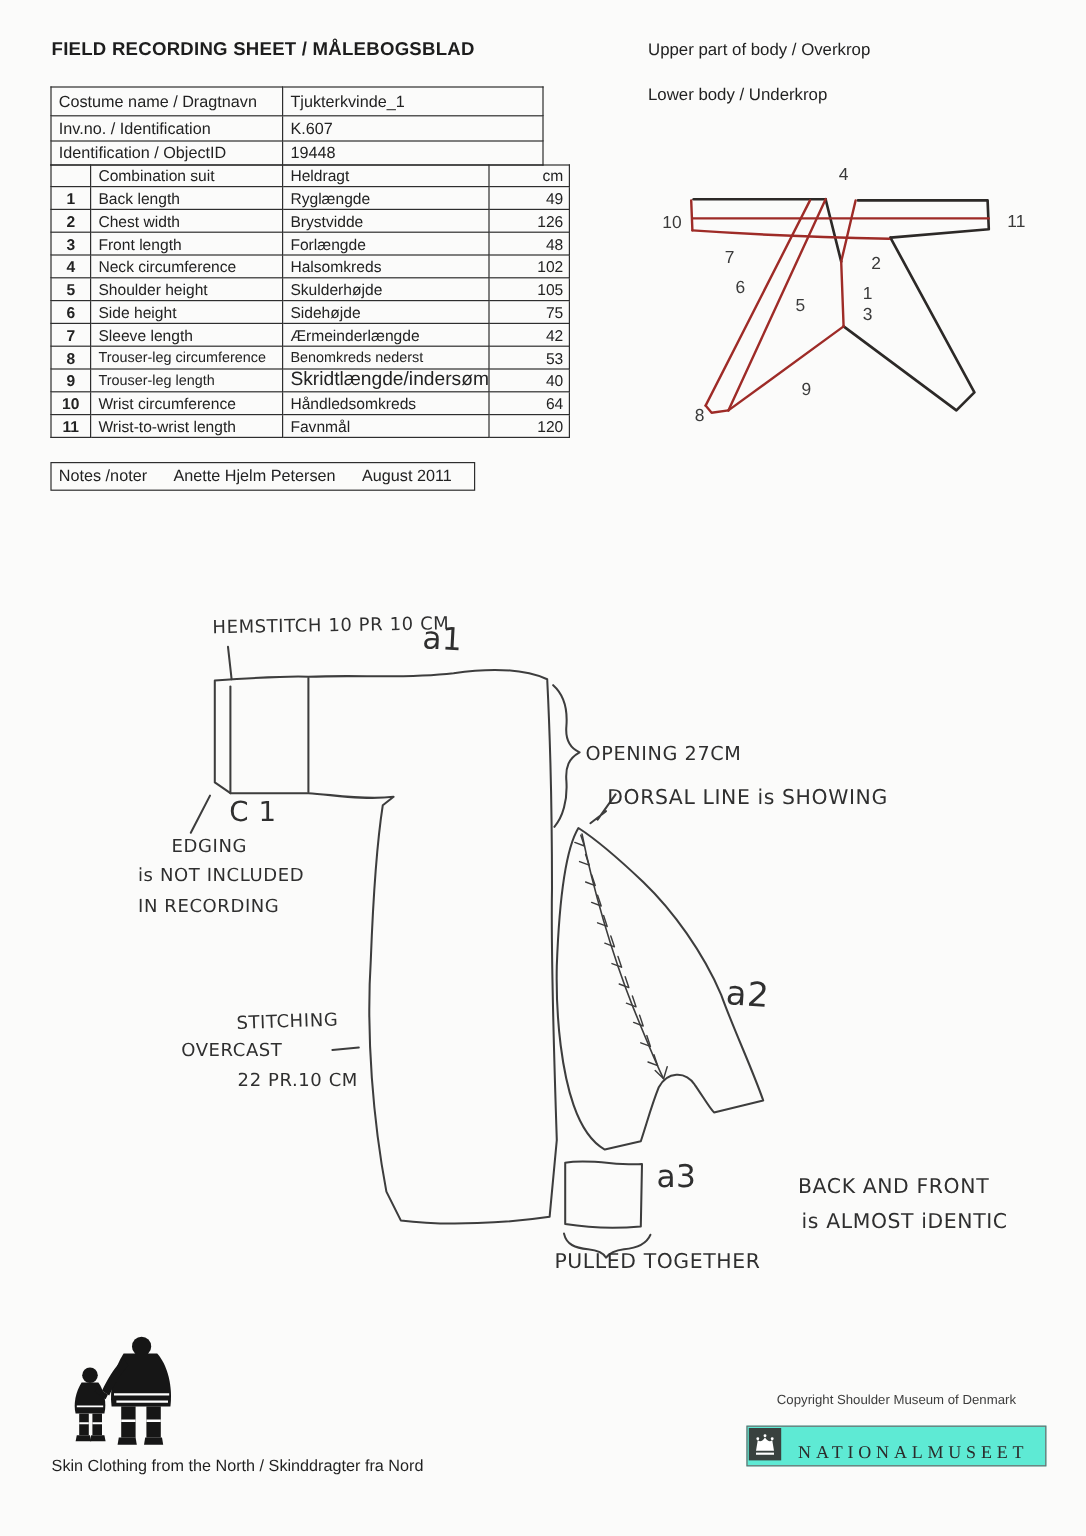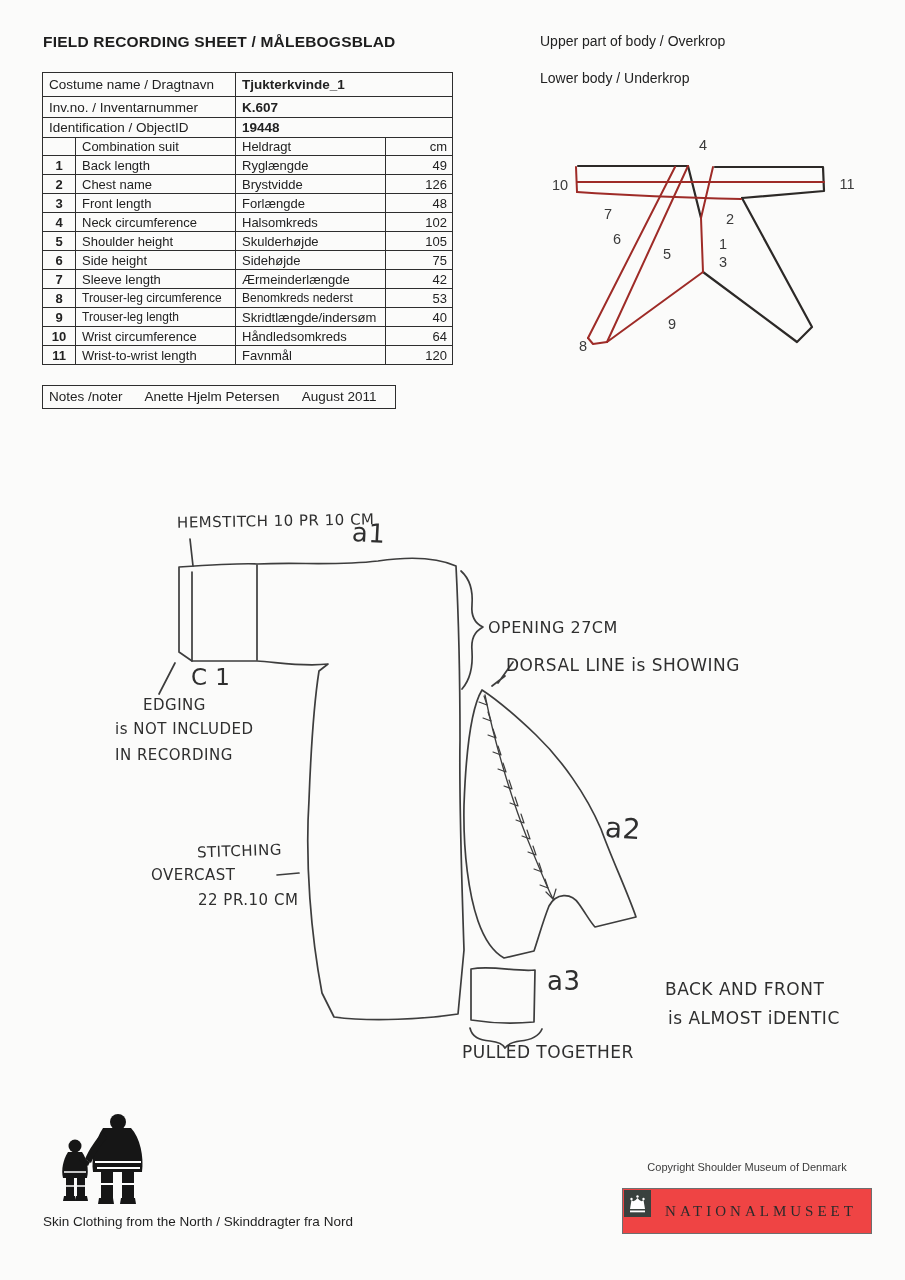--- a/index.html
+++ b/index.html
@@ -7,43 +7,43 @@
        font-family:"Liberation Sans",sans-serif;color:#222;overflow:hidden;}
   .abs{position:absolute;}
   .title{left:43px;top:33px;font-size:15.5px;font-weight:bold;letter-spacing:.2px;color:#1d1d1d;}
   .bodylabel{left:540px;width:322px;font-size:14px;color:#222;}
   .upper{top:33px;} .lower{top:70px;}
 
   
   table{border-collapse:collapse;table-layout:fixed;}
   .info-table{left:42px;top:72px;}
   .info-table td{border:1px solid #2e2e2e;font-size:13.5px;padding:0 12px 0 6px;vertical-align:middle;margin-left:32px;}
-  .info-table .val{font-weight:bold;}
+  .info-table .val{font-weight:normal;}
   .meas-table{left:42px;top:137px;}
   .meas-table td{border:1px solid #2e2e2e;font-size:13px;padding:0 0 0 6px;vertical-align:middle;overflow:hidden;white-space:nowrap;}
   .meas-table td.num{font-weight:bold;text-align:center;padding:0;}
   .meas-table td.cm{text-align:right;padding:0 5px 0 0;}
-  .meas-table td.da9{font-size:13px;}
+  .meas-table td.da9{font-size:16px;}
   .notes-box{left:42px;top:385px;width:346px;height:22px;border:1px solid #2e2e2e;
              font-size:13.5px;line-height:22px;padding-left:6px;white-space:nowrap;}
   .notes-box span{margin-right:22px;}
 
   
   .hand{font-family:"DejaVu Sans",sans-serif;color:#2f2f2f;white-space:nowrap;letter-spacing:.5px;}
   svg{display:block;}
   .sk{stroke:#3d3d3d;stroke-width:1.7;fill:none;stroke-linecap:round;stroke-linejoin:round;}
   .skthin{stroke:#3d3d3d;stroke-width:1.2;fill:none;stroke-linecap:round;}
   .dg-black{stroke:#2c2927;stroke-width:2.2;fill:none;stroke-linecap:round;stroke-linejoin:round;}
   .dg-red{stroke:#9e2b27;stroke-width:2;fill:none;stroke-linecap:round;stroke-linejoin:round;}
   .dg-num{font-family:"Liberation Sans",sans-serif;font-size:14.5px;fill:#3a3a3a;text-anchor:middle;}
 
   
   .tagline{left:43px;top:1214px;font-size:13.5px;color:#1f1f1f;}
   .copyright{left:622px;top:1161px;width:250px;text-align:center;font-size:11px;color:#3c3c3c;}
-  .museum-box{left:622px;top:1188px;width:250px;height:46px;border:1px solid #6e6e6e;background:#ef4444;box-sizing:border-box;padding-left:28px;}
+  .museum-box{left:622px;top:1188px;width:250px;height:34px;border:1px solid #6e6e6e;background:#5eead4;box-sizing:border-box;padding-left:28px;}
   .crown-tile{position:absolute;left:1px;top:1px;width:27px;height:27px;background:#39413e;}
   .museum-name{position:absolute;left:32px;right:4px;top:0;height:44px;line-height:44px;text-align:center;
                font-family:"Liberation Serif",serif;font-size:15px;letter-spacing:4px;color:#2b2b2b;}
   .logo-fill{fill:#161616;}
 </style>
 </head>
 <body>
 
 <div class="abs title">FIELD RECORDING SHEET / MÅLEBOGSBLAD</div>
 <div class="abs bodylabel upper">Upper part of body / Overkrop</div>
@@ -53,21 +53,21 @@
   <colgroup>
       <col style="width:193px">
       <col style="width:217px">
     </colgroup>
   <tbody>
       <tr style="height:24px">
     <td>Costume name / Dragtnavn</td>
     <td class="val">Tjukterkvinde_1</td>
   </tr>
   <tr style="height:21px">
-    <td>Inv.no. / Inventarnummer</td>
+    <td>Inv.no. / Identification</td>
     <td class="val">K.607</td>
   </tr>
   <tr style="height:20px">
     <td>Identification / ObjectID</td>
     <td class="val">19448</td>
   </tr>
 </tbody>
   </table>
 
 <table class="abs meas-table">
@@ -85,21 +85,21 @@
     <td class="cm">cm</td>
   </tr>
   <tr style="height:19px">
         <td class="num">1</td>
         <td>Back length</td>
         <td>Ryglængde</td>
         <td class="cm">49</td>
       </tr>
   <tr style="height:19px">
         <td class="num">2</td>
-        <td>Chest name</td>
+        <td>Chest width</td>
         <td>Brystvidde</td>
         <td class="cm">126</td>
       </tr>
   <tr style="height:19px">
         <td class="num">3</td>
         <td>Front length</td>
         <td>Forlængde</td>
         <td class="cm">48</td>
       </tr>
   <tr style="height:19px">

